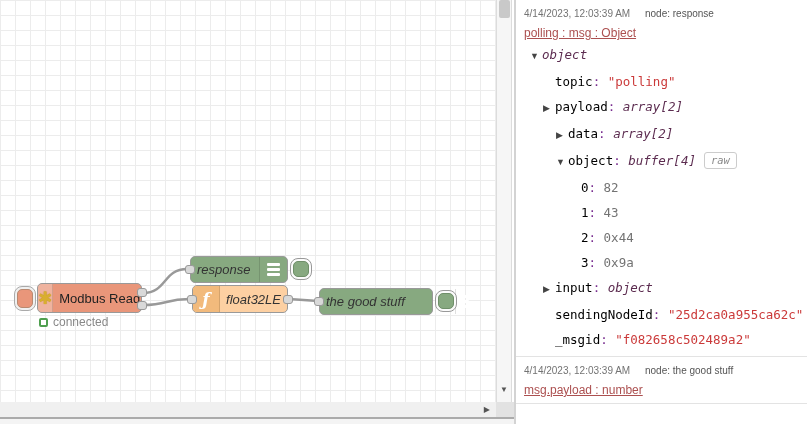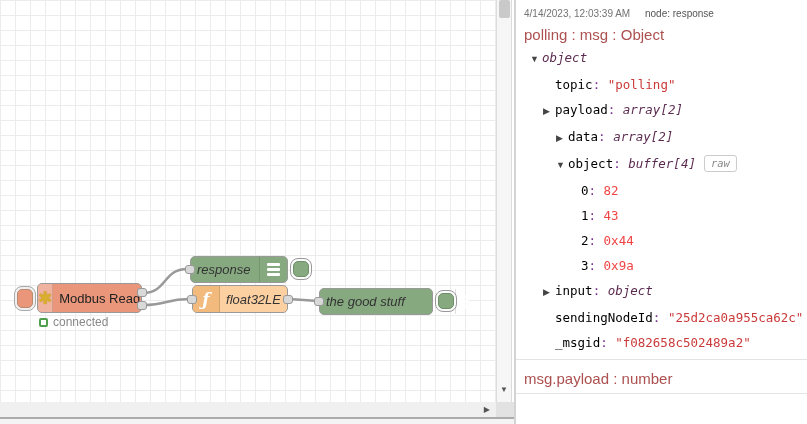--- a/index.html
+++ b/index.html
@@ -71,32 +71,32 @@
   .footer-line { position:absolute; left:0; top:417px; width:514px; height:2px; background:#ababab; }
   .footer { position:absolute; left:0; top:419px; width:514px; height:5px; background:#f4f4f4; }
 
   
   .panel { position:absolute; left:514px; top:0; width:293px; height:424px;
            background:#fff; border-left:2px solid #d3d3d3; overflow:hidden; }
   .msg { padding:6px 8px 4px 8px; border-bottom:1px solid #e3e3e3; }
   .meta-row { font-size:10px; color:#666; padding:2px 0 3px 0; }
   .meta-row .ts { color:#737373; }
   .meta-row .nn { color:#555; margin-left:12px; }
-  .topic { font-size:15px; color:#ac5050; padding:4px 0 2px 0; }
+  .topic { font-size:12px; color:#ac5050; padding:4px 0 2px 0;text-decoration:underline; }
   .tree { font-family:"DejaVu Sans Mono", monospace; font-size:12.5px; }
   .trow { line-height:25px; white-space:nowrap; }
   .caret { display:inline-block; width:12px; color:#444; font-size:9px; cursor:pointer;
            font-family:"Liberation Sans", sans-serif; }
   .sp { display:inline-block; width:12px; }
   .i0{padding-left:6px;} .i1{padding-left:19px;} .i2{padding-left:32px;} .i3{padding-left:45px;}
   .k { color:#000000; }
   .k::after { content:": "; color:#792e90; }
   .v-meta { color:#5c2c50; font-style:italic; }
   .v-str  { color:#cb3a3a; }
-  .v-num  { color:#ef4444; }
+  .v-num  { color:#737373; }
   .raw-btn { display:inline-block; margin-left:8px; padding:0 6px; border:1px solid #ccc;
              border-radius:3px; color:#888; font-style:italic; font-size:10.5px;
              line-height:15px; vertical-align:1px; cursor:pointer; background:#fff; }
 </style>
 </head>
 <body>
 
 <div class="stage">
 
   <div class="canvas">
@@ -193,18 +193,22 @@
         <div class="trow i3"><span class="sp"></span><span class="k">1</span><span class="v-num">43</span></div>
         <div class="trow i3"><span class="sp"></span><span class="k">2</span><span class="v-num">0x44</span></div>
         <div class="trow i3"><span class="sp"></span><span class="k">3</span><span class="v-num">0x9a</span></div>
         <div class="trow i1"><span class="caret">▶</span><span class="k">input</span><span class="v-meta">object</span></div>
         <div class="trow i1"><span class="sp"></span><span class="k">sendingNodeId</span><span class="v-str">"25d2ca0a955ca62c"</span></div>
         <div class="trow i1"><span class="sp"></span><span class="k">_msgid</span><span class="v-str">"f082658c502489a2"</span></div>
       </div>
     </div>
 
     <div class="msg">
+      <div class="meta-row">
+        <span class="ts">4/14/2023, 12:03:39 AM</span>
+        <span class="nn">node: the good stuff</span>
+      </div>
       <div class="topic">msg.payload : number</div>
 
     </div>
 
   </div>
 </div>
 
 </body></html>

